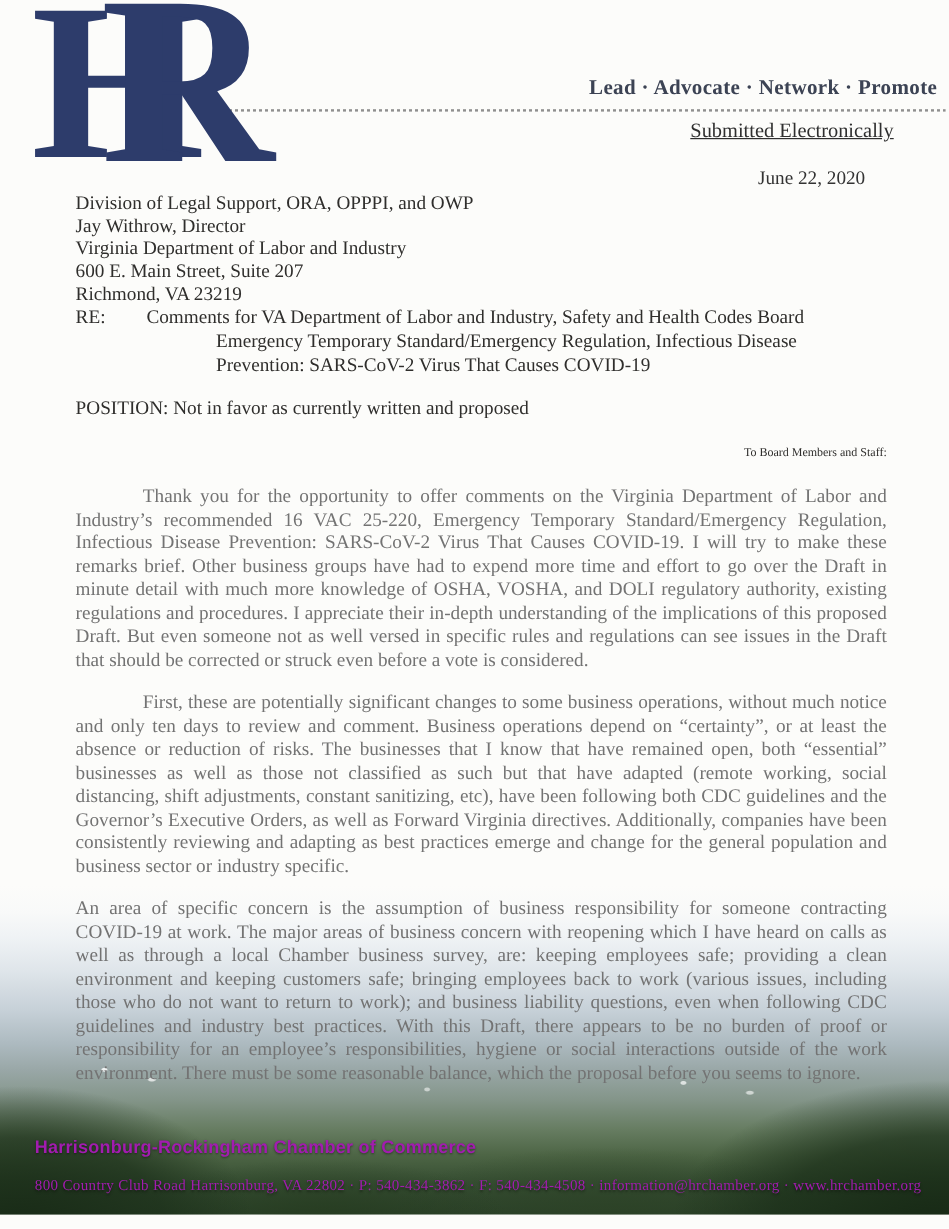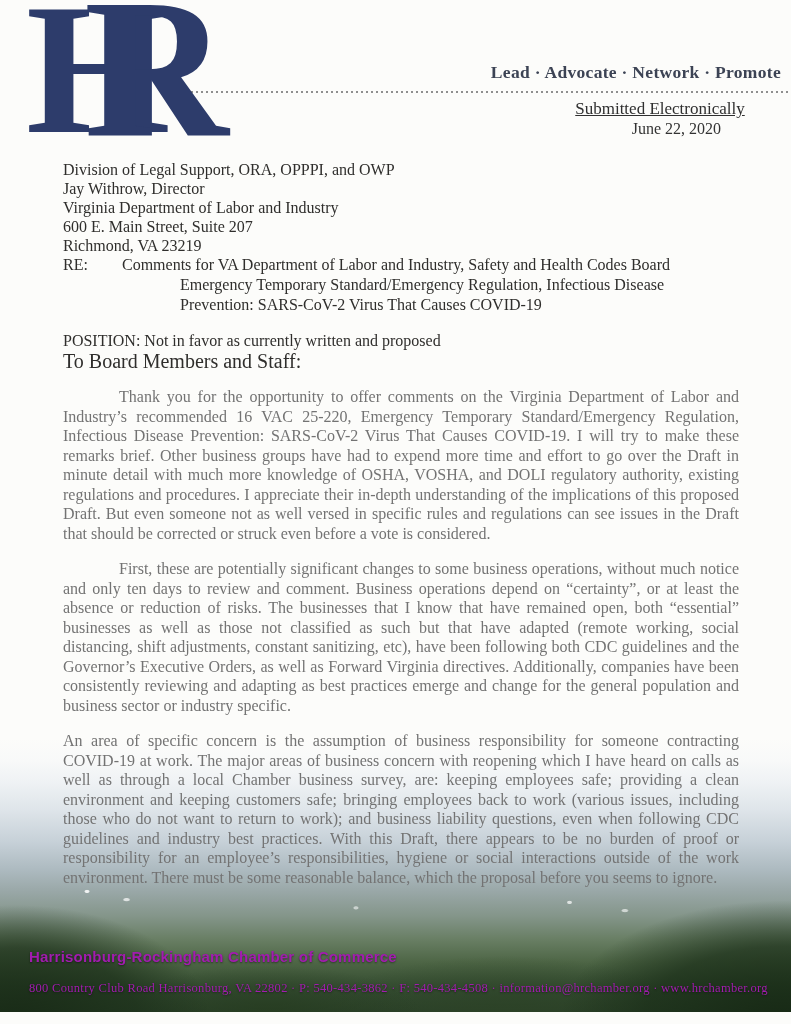--- a/index.html
+++ b/index.html
@@ -25,32 +25,32 @@
   }
   .dotted-rule {
     position:absolute; top:91px; left:176px; right:3px; height:2px; z-index:1;
     background:repeating-linear-gradient(90deg,#6a6a6a 0 2px, rgba(0,0,0,0) 2px 5px);
     opacity:.75;
   }
   .submitted {
     position:absolute; top:99px; right:12px; width:238px; text-align:center; z-index:2;
     font-weight:normal; font-size:17px; color:#2f2f2f; text-decoration:underline;
   }
-  .date { position:absolute; top:120px; right:70px; z-index:2; font-size:16px; color:#333; }
+  .date { position:absolute; top:140px; right:70px; z-index:2; font-size:16px; color:#333; }
 
   
   .content { position:absolute; left:63px; top:160px; width:676px; z-index:2; }
   .address div { font-size:16px; line-height:19px; }
 
   .re-block { display:flex; font-size:16px; line-height:20px; }
   .re-label { width:59px; flex:none; }
   .re-cont { padding-left:58px; }
 
   .position-line { margin-top:16px; font-size:16px; line-height:20px; }
-  .salutation { font-size:20px; line-height:20px; }
+  .salutation { margin-top:17px; font-size:10px; line-height:20px;text-align:right; }
 
   .body-para {
     margin-top:16px; font-size:16px; line-height:19.5px;
     text-align:justify; color:#737373;
   }
   .body-para.indent { text-indent:56px; }
 
   
   .photo {
     position:absolute; left:0; top:738px; width:791px; height:274px; z-index:0;

